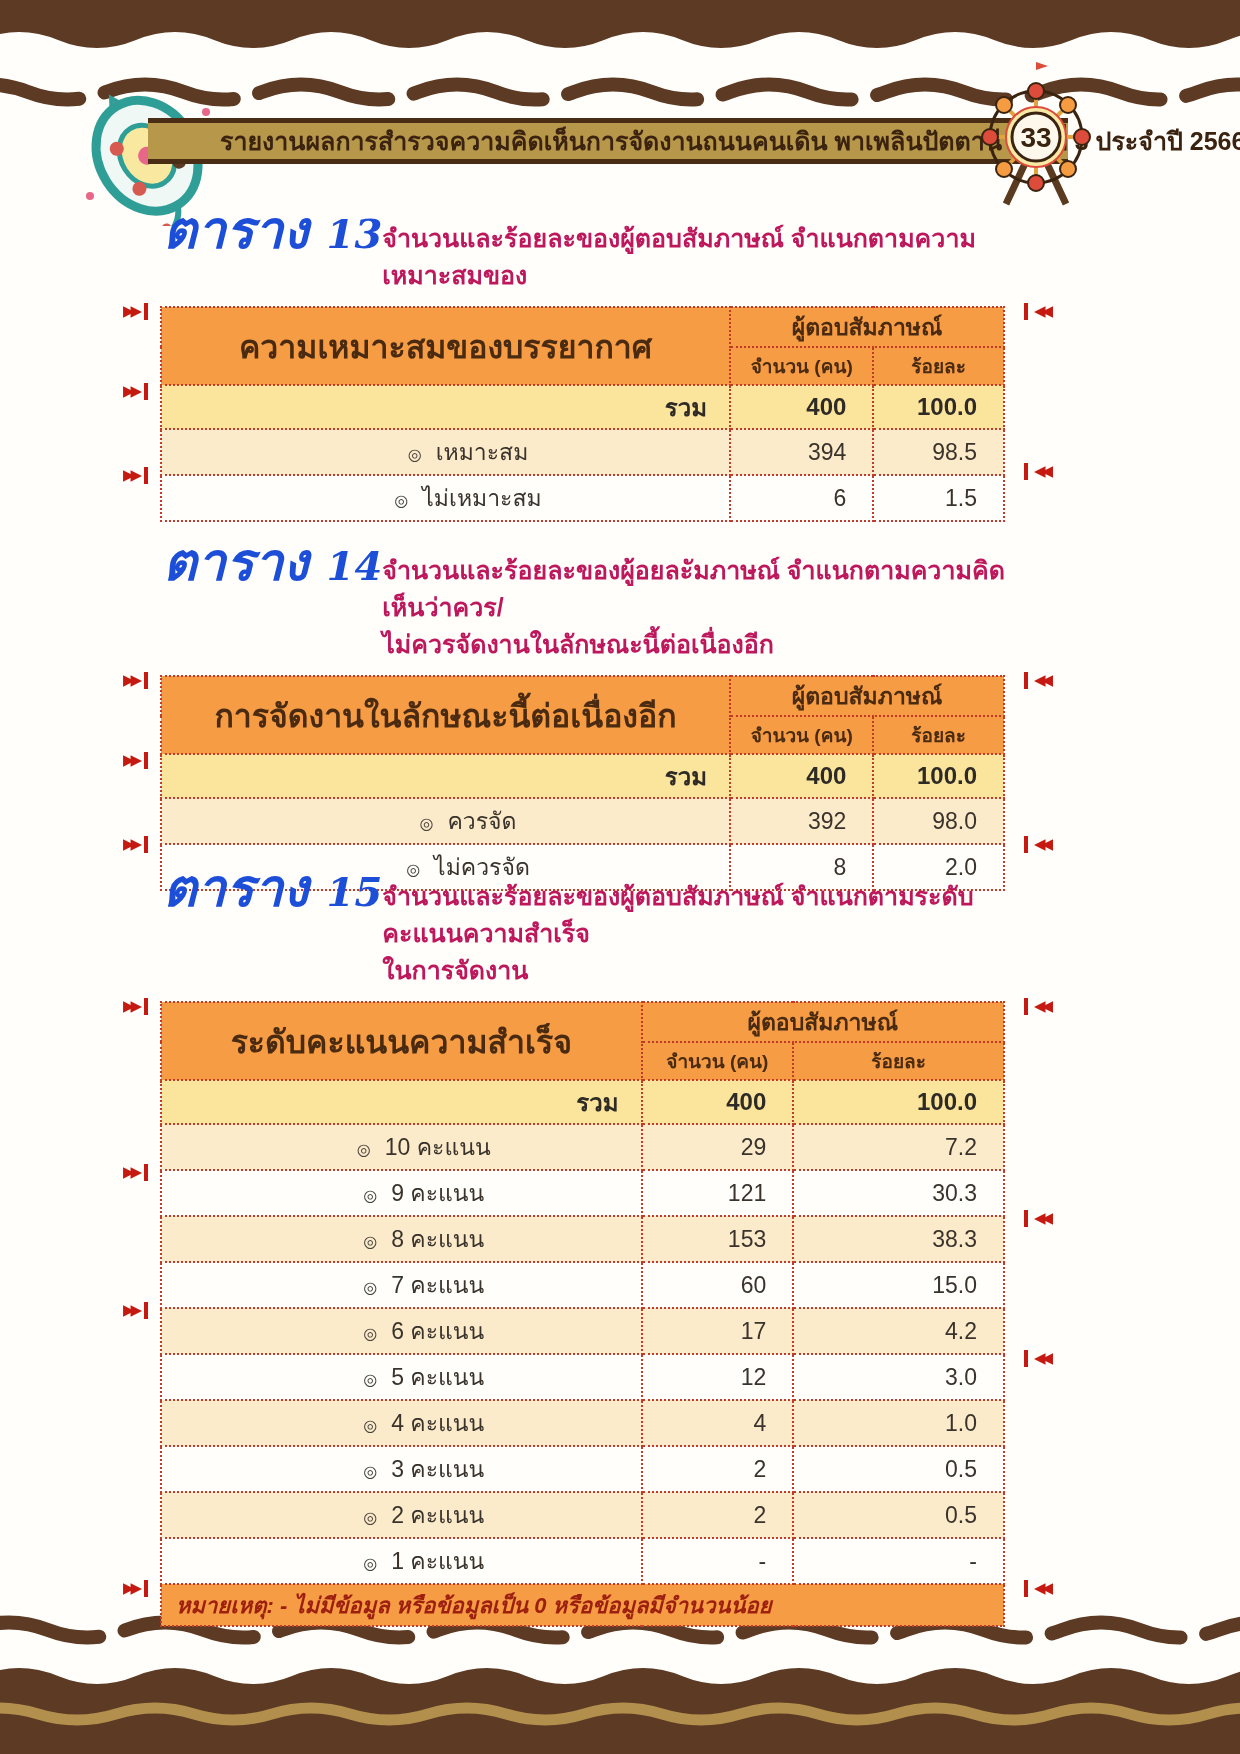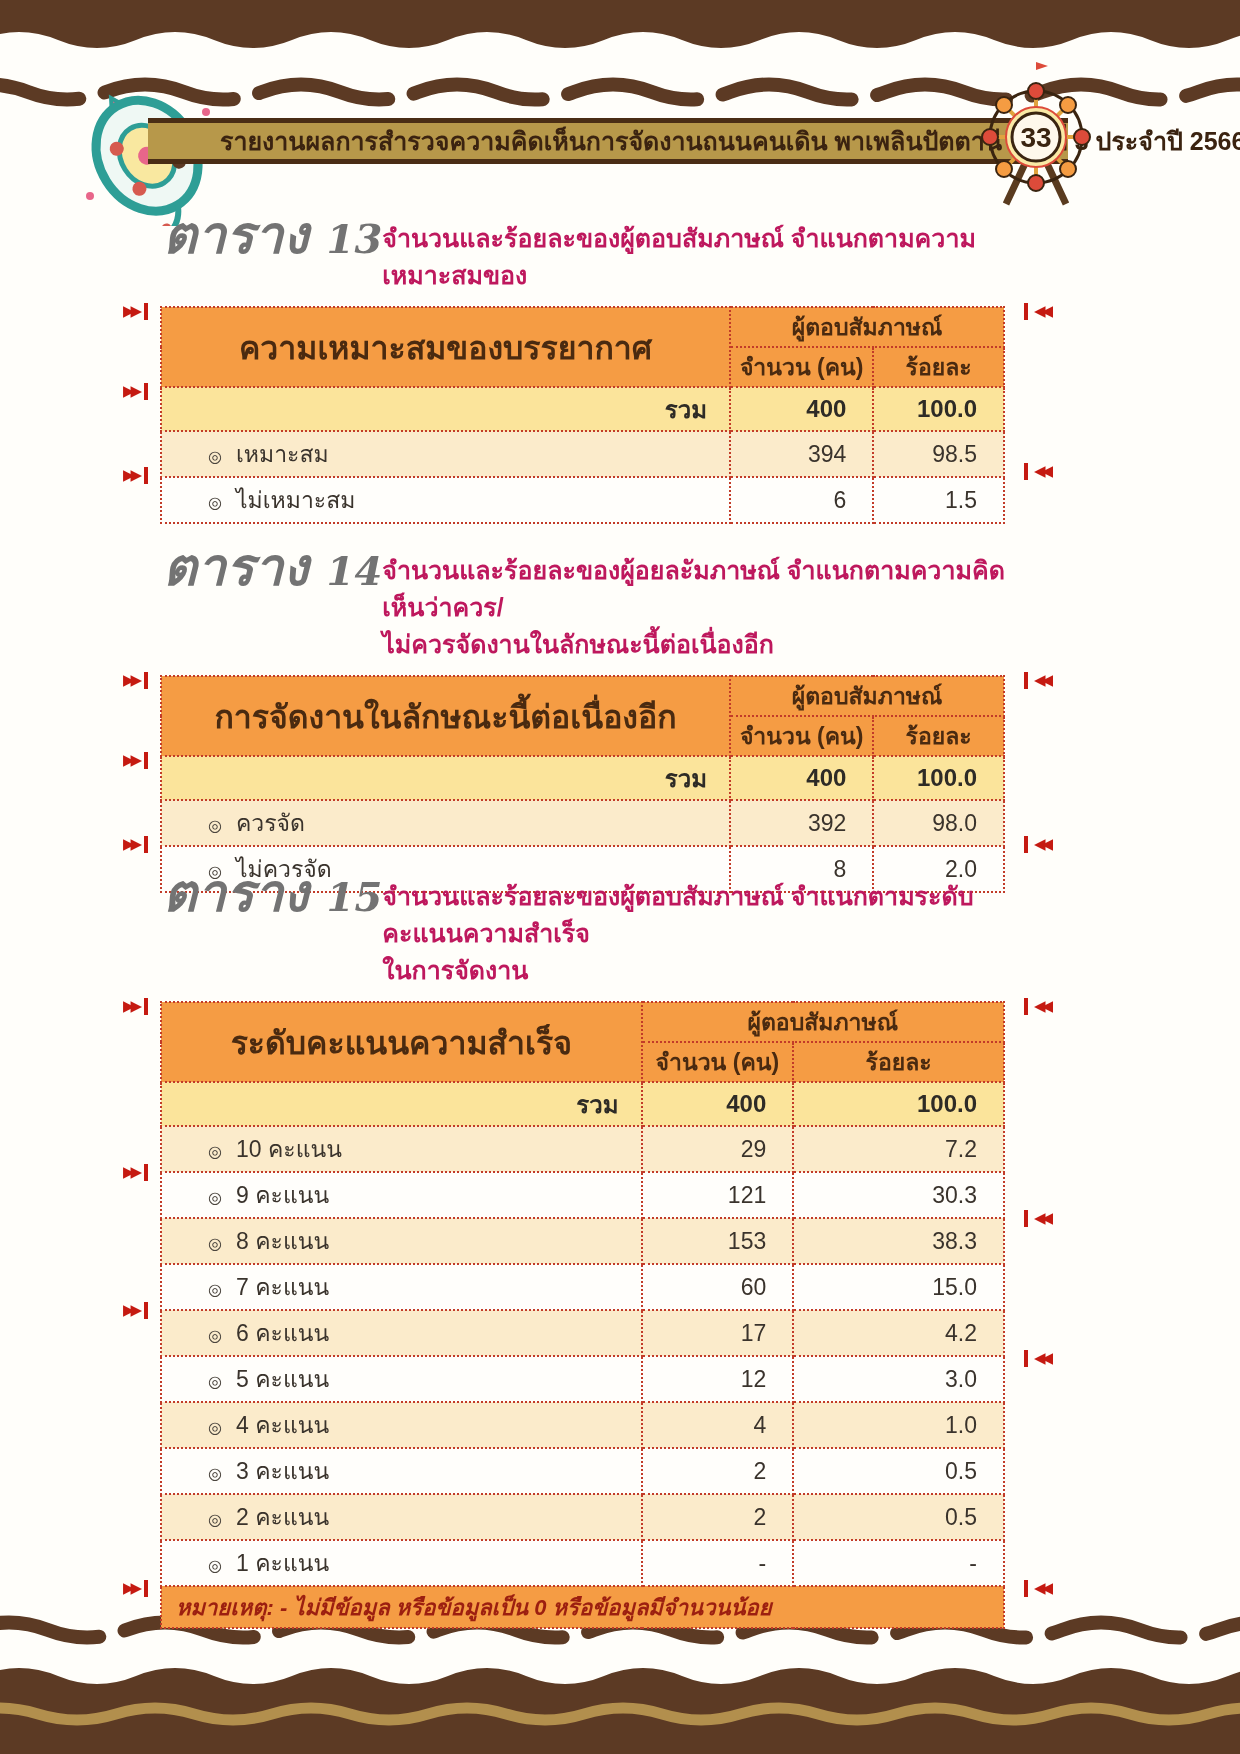--- a/index.html
+++ b/index.html
@@ -19,44 +19,44 @@
     font-size:25px;font-weight:bold;color:#3B2310;white-space:nowrap;
   }
   .toy-icon{position:absolute;left:66px;top:76px;}
   .wheel-icon{position:absolute;left:968px;top:62px;}
   .balloon-inline{margin-left:8px;}
 
   
   .section{position:absolute;left:0;width:1240px;}
   .title-row{margin-left:163px;width:860px;display:flex;}
   .script-label{
-    flex:0 0 200px;color:#737373;font-family:"DejaVu Serif",serif;
-    font-style:italic;font-weight:bold;font-size:52px;line-height:66px;
+    flex:0 0 200px;color:#1d4ed8;font-family:"DejaVu Serif",serif;
+    font-style:italic;font-weight:bold;font-size:52px;line-height:56px;
     white-space:nowrap;
   }
   .script-num{font-size:40px;font-family:"DejaVu Serif",serif;font-style:italic;font-weight:bold;}
   .title-text{
     padding-top:18px;font-weight:bold;font-size:25px;line-height:37px;color:#be185d;
   }
 
   
   .table-wrap{position:relative;margin-left:160px;margin-top:12px;width:845px;}
   table.t{width:845px;border-collapse:collapse;table-layout:fixed;
     border:2px dotted #C23B28;}
   .t th,.t td{border:2px dotted #C23B28;box-sizing:border-box;}
   .t th{background:#F59C44;color:#4A2A10;font-weight:bold;}
   th.stub{font-size:32px;}
   th.group{height:32px;font-size:23px;}
-  th.sub{height:38px;font-size:23px;}
+  th.sub{height:38px;font-size:19px;}
   tr.total td{background:#FBE49B;font-weight:bold;height:44px;font-size:24px;color:#2E2B26;}
   tr.total td.total-label{text-align:right;padding-right:22px;}
   .t td{height:46px;font-size:23px;color:#3A332C;}
   .row-odd td{background:#FBEBCB;}
   .row-even td{background:#FFFEFB;}
-  .cell-label{text-align:left;padding-left:46px;}
+  .cell-label{text-align:center;padding-left:46px;}
   .bullet{font-size:16px;margin-right:14px;color:#4A443D;}
   .cell-num{text-align:right;padding-right:26px;}
   td.note-cell{
     background:#F59C44;color:#9C1F10;font-style:italic;font-weight:bold;
     text-align:left;padding-left:14px;height:42px;font-size:22px;
   }
 
   
   .mk{position:absolute;display:flex;align-items:center;color:#C51A11;
       font-size:15px;letter-spacing:-4px;font-family:"DejaVu Sans",sans-serif;font-weight:bold;}

